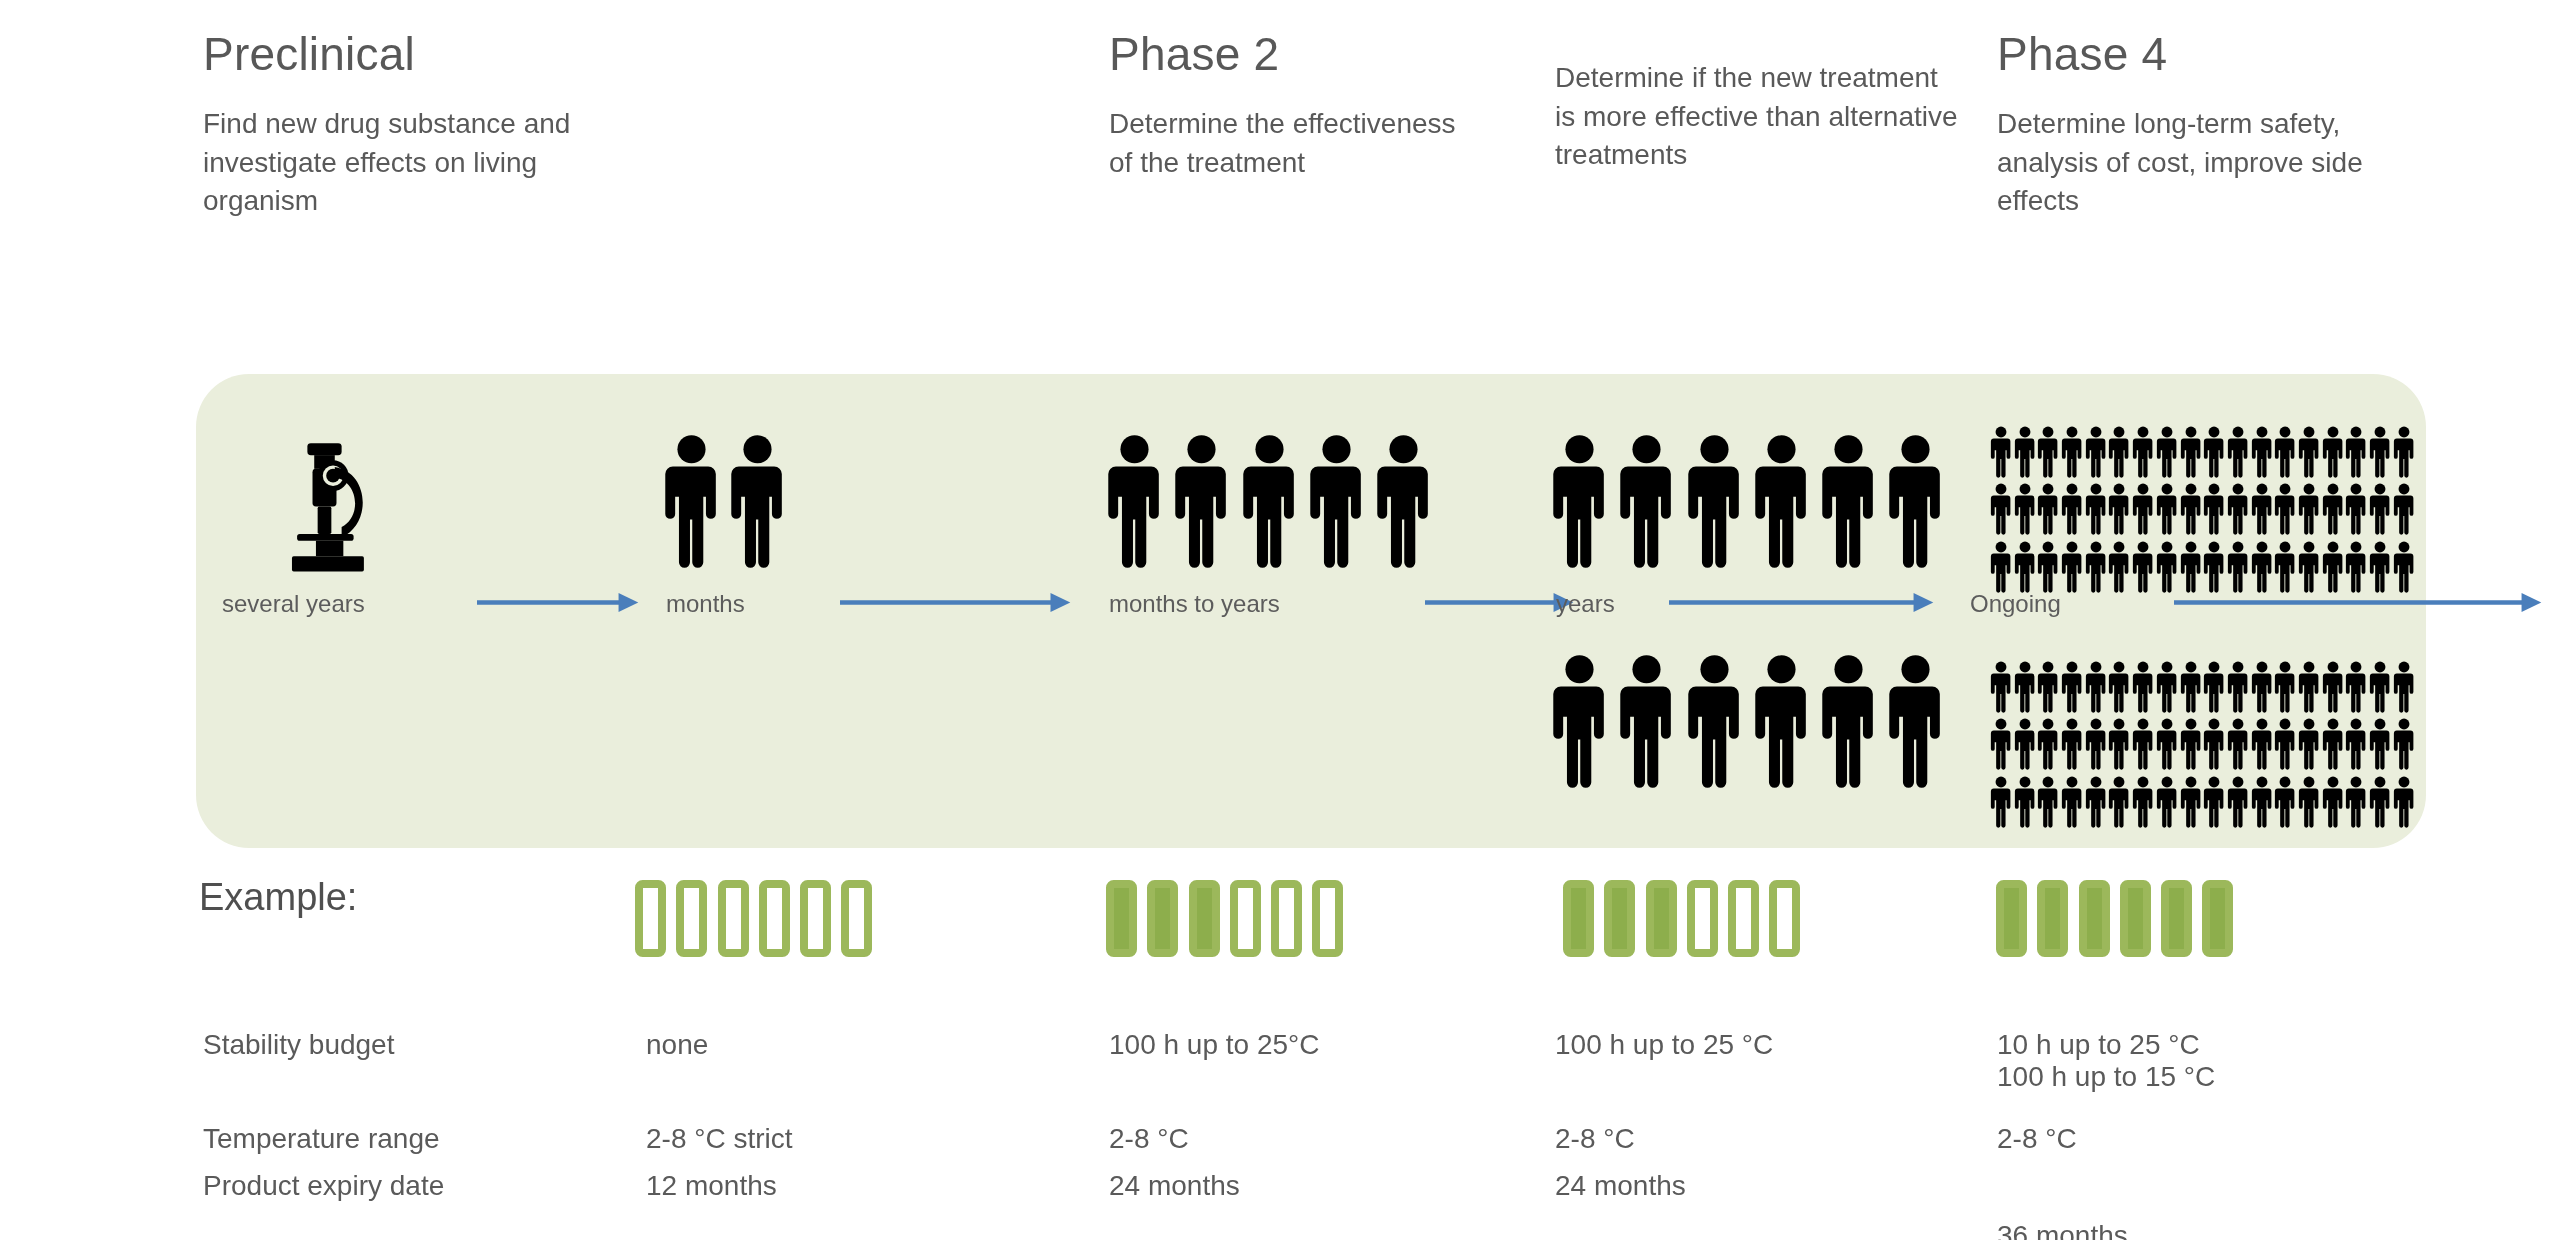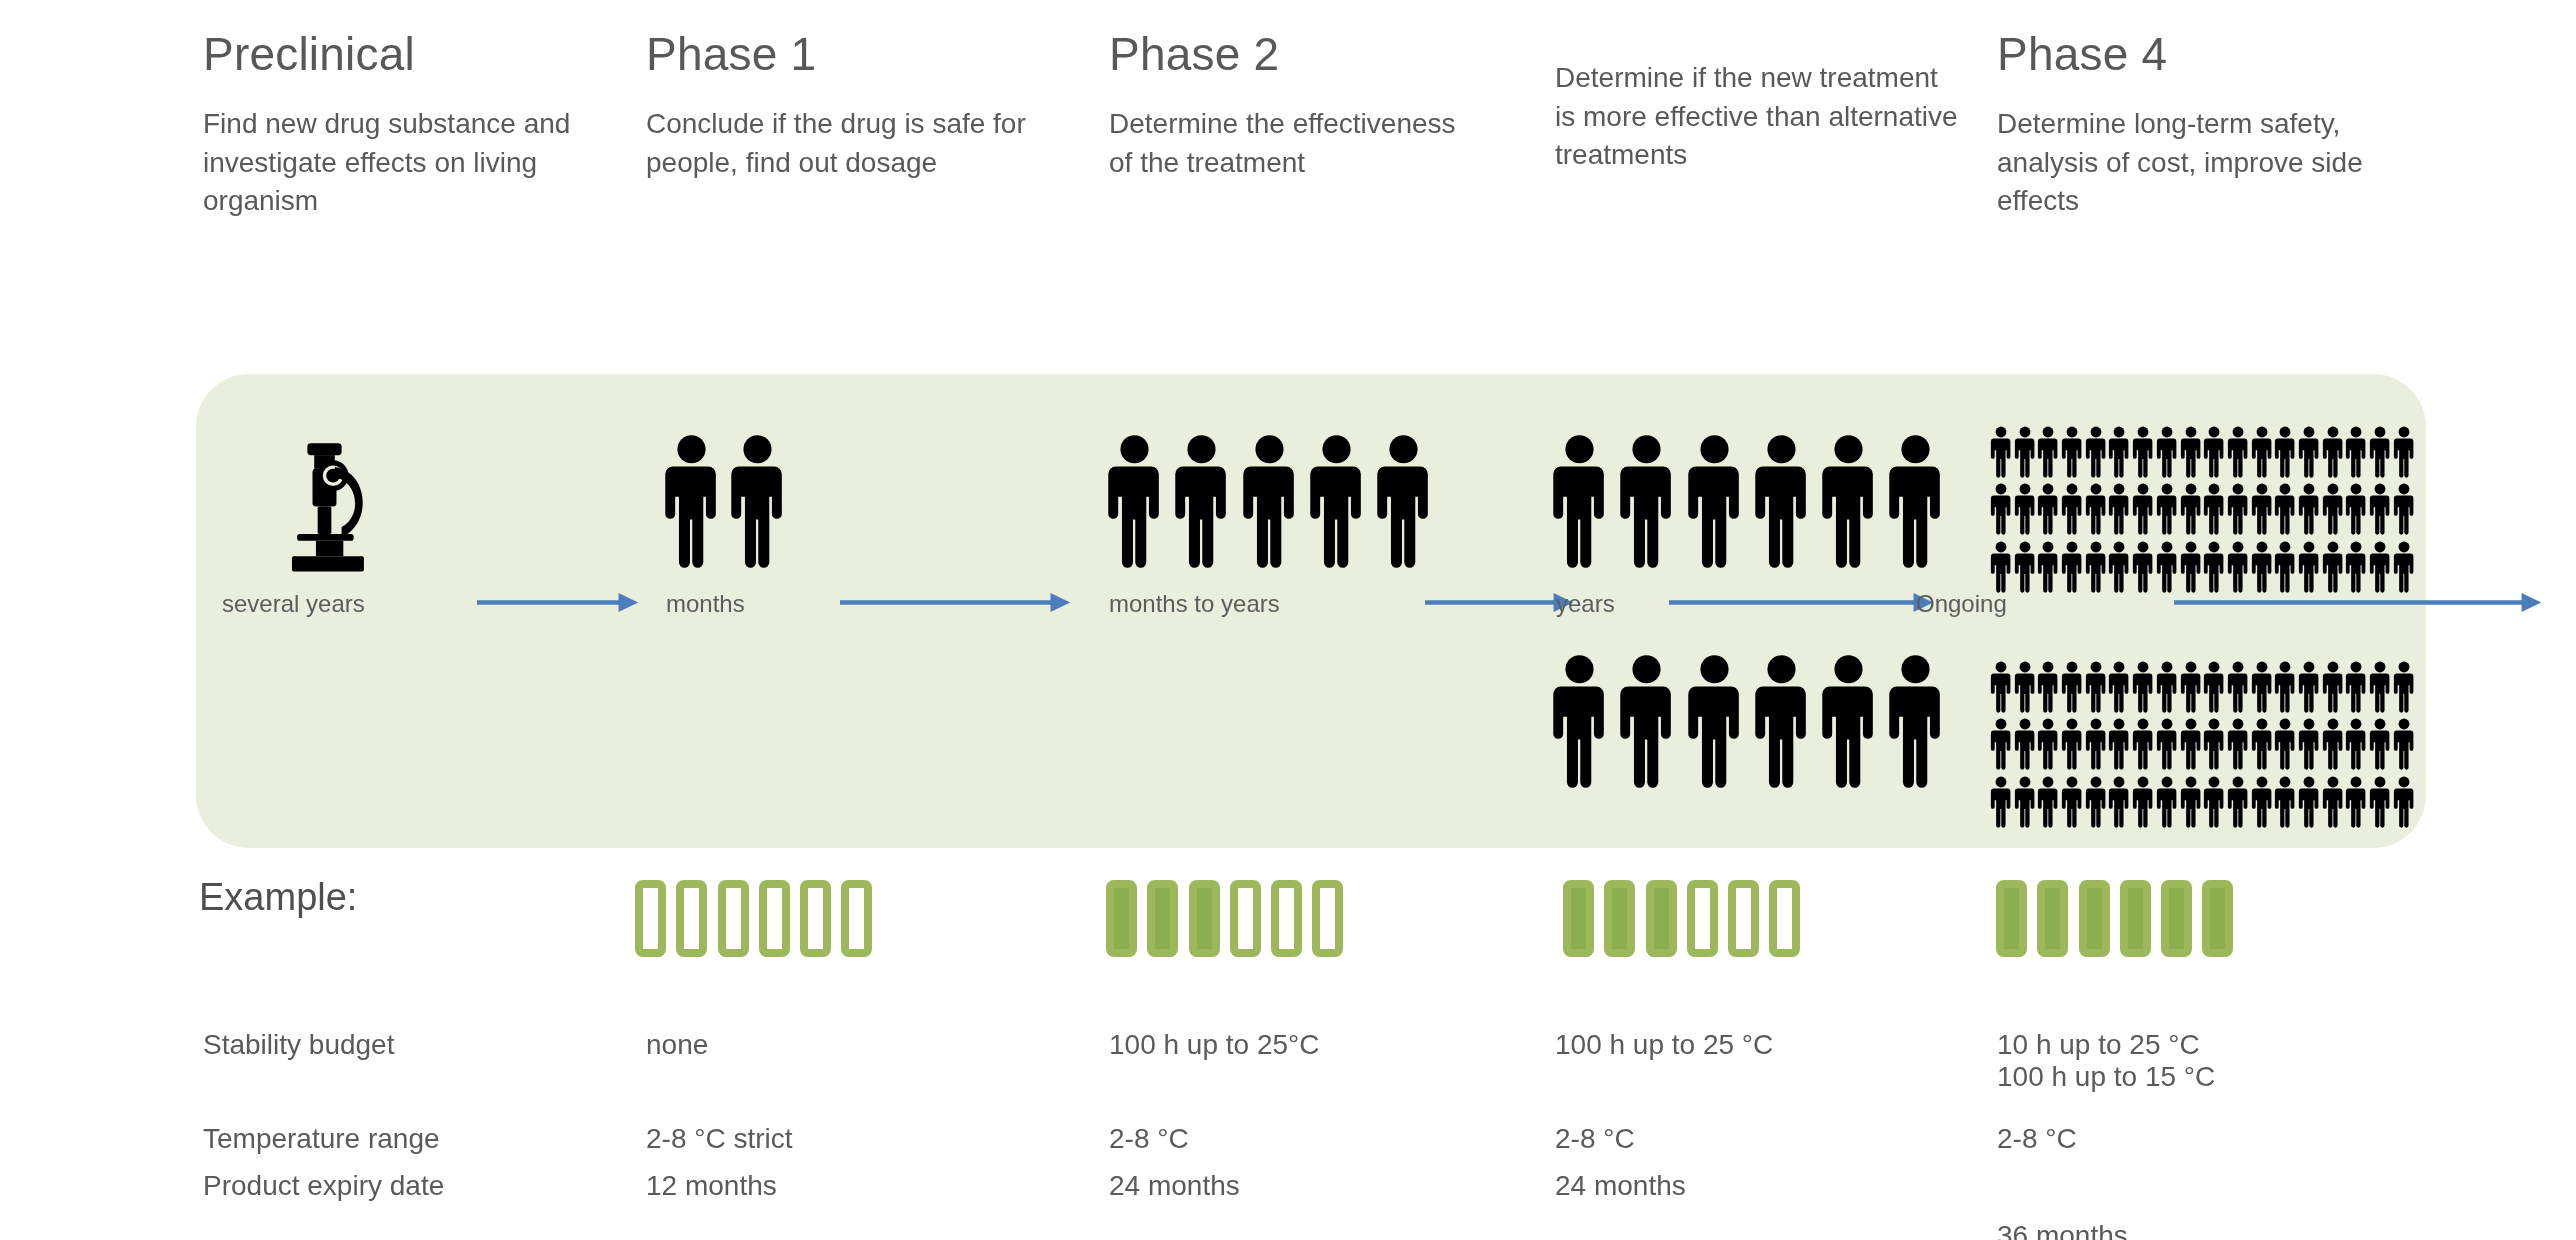--- a/index.html
+++ b/index.html
@@ -86,24 +86,20 @@
 </head>
 <body>
 
 <div id="stage">
 
   <div class="col-head" style="left:203px; top:31px; width:404px;">
     <div class="phase-title">Preclinical</div>
     <div class="phase-desc">Find new drug substance and investigate effects on living organism</div>
   </div>
 
-  <div class="col-head" style="left:646px; top:31px; width:421px;">
-    <div class="phase-title">Phase 1</div>
-    <div class="phase-desc">Conclude if the drug is safe for people, find out dosage</div>
-  </div>
 
   <div class="col-head" style="left:1109px; top:31px; width:369px;">
     <div class="phase-title">Phase 2</div>
     <div class="phase-desc">Determine the effectiveness of the treatment</div>
   </div>
 
   <div class="col-head" style="left:1555px; top:31px; width:404px;">
     <div class="phase-desc">Determine if the new treatment is more effective than alternative treatments</div>
   </div>
 
@@ -467,21 +463,21 @@
         <span style="line-height: 0;"><svg width="22" height="53" viewBox="0 0 30 72" fill="#000">
             <circle cx="15" cy="8" r="7.4"></circle>
             <path d="M6.2 17 h17.6 a4 4 0 0 1 4 4 v21 a2.6 2.6 0 0 1 -5.2 0 v-9 h-1.4 v34.5 a2.9 2.9 0 0 1 -5.8 0 V45 h-1.2 v22.5 a2.9 2.9 0 0 1 -5.8 0 V33 H6.4 v9 a2.6 2.6 0 0 1 -5.2 0 V21 a4 4 0 0 1 4 -4 z"></path>
           </svg></span>
         <span style="line-height: 0;"><svg width="22" height="53" viewBox="0 0 30 72" fill="#000">
             <circle cx="15" cy="8" r="7.4"></circle>
             <path d="M6.2 17 h17.6 a4 4 0 0 1 4 4 v21 a2.6 2.6 0 0 1 -5.2 0 v-9 h-1.4 v34.5 a2.9 2.9 0 0 1 -5.8 0 V45 h-1.2 v22.5 a2.9 2.9 0 0 1 -5.8 0 V33 H6.4 v9 a2.6 2.6 0 0 1 -5.2 0 V21 a4 4 0 0 1 4 -4 z"></path>
           </svg></span>
       </div>
     </div>
-  <div class="time-label" style="left:1916px; top:592px;">Ongoing</div>
+  <div class="time-label" style="left:1970px; top:592px;">Ongoing</div>
   <div id="p4-bottom" style="position:absolute; left:1990px; top:661px;">
       <div style="display: flex; gap: 1.7px; margin-bottom: 4.3px;">
         <span style="line-height: 0;"><svg width="22" height="53" viewBox="0 0 30 72" fill="#000">
             <circle cx="15" cy="8" r="7.4"></circle>
             <path d="M6.2 17 h17.6 a4 4 0 0 1 4 4 v21 a2.6 2.6 0 0 1 -5.2 0 v-9 h-1.4 v34.5 a2.9 2.9 0 0 1 -5.8 0 V45 h-1.2 v22.5 a2.9 2.9 0 0 1 -5.8 0 V33 H6.4 v9 a2.6 2.6 0 0 1 -5.2 0 V21 a4 4 0 0 1 4 -4 z"></path>
           </svg></span>
         <span style="line-height: 0;"><svg width="22" height="53" viewBox="0 0 30 72" fill="#000">
             <circle cx="15" cy="8" r="7.4"></circle>
             <path d="M6.2 17 h17.6 a4 4 0 0 1 4 4 v21 a2.6 2.6 0 0 1 -5.2 0 v-9 h-1.4 v34.5 a2.9 2.9 0 0 1 -5.8 0 V45 h-1.2 v22.5 a2.9 2.9 0 0 1 -5.8 0 V33 H6.4 v9 a2.6 2.6 0 0 1 -5.2 0 V21 a4 4 0 0 1 4 -4 z"></path>
           </svg></span>

